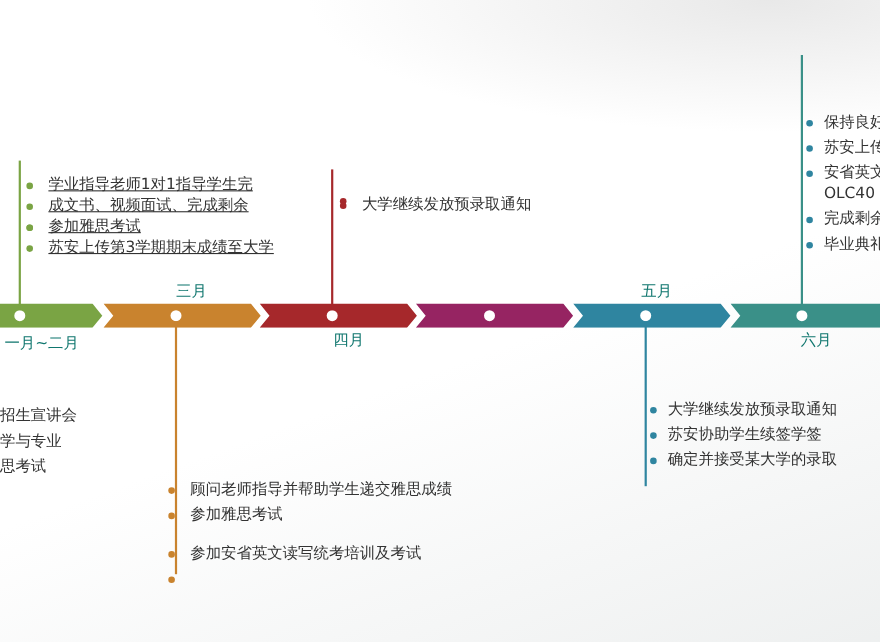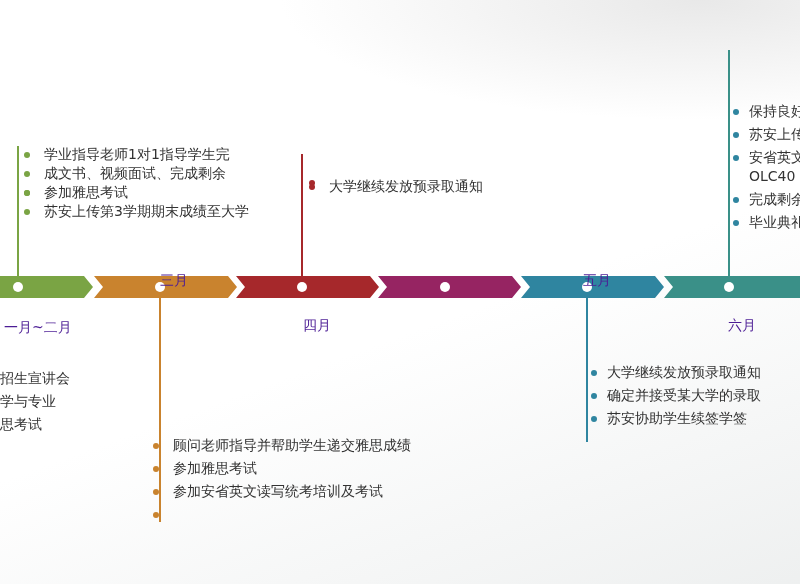--- a/index.html
+++ b/index.html
@@ -19,21 +19,21 @@
   .seg {
     position: absolute; top: 276px; height: 22px;
   }
   .seg svg { display: block; }
   .dot {
     position: absolute; width: 10px; height: 10px; border-radius: 50%;
     background: #fff; top: 282px;
   }
   .vline { position: absolute; width: 2px; }
   .month {
-    position: absolute; font-size: 14px; color: #4c1d95; white-space: nowrap; margin-top: 16px;
+    position: absolute; font-size: 14px; color: #0f766e; white-space: nowrap;
   }
   .bullets {
     position: absolute; margin: 0; padding: 0; list-style: none;
     font-size: 14px; line-height: 19px; color: #333;
   }
   .bullets li { position: relative; padding-left: 24px; white-space: nowrap; }
   .bullets li .b {
     position: absolute; left: 4px; top: 7px; width: 6px; height: 6px; border-radius: 50%;
   }
   .bullets.tight li { padding-left: 18px; }
@@ -92,50 +92,50 @@
 <div class="vline" style="left:301px; top:154px; height:128px; background:#a6282b;"></div>
 <div class="vline" style="left:586px; top:292px; height:150px; background:#2f85a0;"></div>
 <div class="vline" style="left:728px; top:50px; height:232px; background:#3a9088;"></div>
 
 <div class="month" style="left:4px; top:303px;">一月~二月</div>
 <div class="month" style="left:160px; top:256px;">三月</div>
 <div class="month" style="left:303px; top:301px;">四月</div>
 <div class="month" style="left:583px; top:256px;">五月</div>
 <div class="month" style="left:728px; top:301px;">六月</div>
 
-<ul class="bullets" style="left:20px; top:145px;">
+<ul class="bullets" style="left:20px; top:159px;text-decoration:underline;">
   <li><span class="b" style="background:#7aa444"></span><span>学业指导老师1对1指导学生完</span></li>
   <li><span class="b" style="background:#7aa444"></span><span>成文书、视频面试、完成剩余</span></li>
   <li><span class="b" style="background:#7aa444"></span></li>
   <li><span class="b" style="background:#7aa444"></span><span>参加雅思考试</span></li>
   <li><span class="b" style="background:#7aa444"></span><span>苏安上传第3学期期末成绩至大学</span></li>
 </ul>
 
 <ul class="plain" style="left:-14px; top:367px;">
   <li>协招生宣讲会</li>
   <li>大学与专业</li>
   <li>雅思考试</li>
 </ul>
 
 <ul class="bullets" style="left:149px; top:436px;">
   <li><span class="b" style="background:#c9832e"></span><span>顾问老师指导并帮助学生递交雅思成绩</span></li>
   <li style="margin-top:4px"><span class="b" style="background:#c9832e"></span><span>参加雅思考试</span></li>
-  <li style="margin-top:4px"><span class="b" style="background:#c9832e"></span><span>参加安省英文读写统考培训及考试</span></li>
+  <li style="margin-top:16px"><span class="b" style="background:#c9832e"></span><span>参加安省英文读写统考培训及考试</span></li>
   <li style="margin-top:4px"><span class="b" style="background:#c9832e"></span></li>
 </ul>
 
 <ul class="bullets" style="left:305px; top:173px;">
   <li><span class="b" style="background:#a6282b"></span></li>
   <li style="margin-top:4px"><span class="b" style="background:#a6282b"></span><span>大学继续发放预录取通知</span></li>
 </ul>
 
 <ul class="bullets tight" style="left:589px; top:363px;">
   <li><span class="b" style="background:#2f85a0"></span><span>大学继续发放预录取通知</span></li>
+  <li style="margin-top:4px"><span class="b" style="background:#2f85a0"></span><span>苏安协助学生续签学签</span></li>
   <li style="margin-top:4px"><span class="b" style="background:#2f85a0"></span><span>确定并接受某大学的录取</span></li>
-  <li style="margin-top:4px"><span class="b" style="background:#2f85a0"></span><span>苏安协助学生续签学签</span></li>
 </ul>
 
 <ul class="bullets tight" style="left:731px; top:102px;">
   <li><span class="b" style="background:#2f85a0"></span><span>保持良好</span></li>
   <li style="margin-top:4px"><span class="b" style="background:#2f85a0"></span><span>苏安上传</span></li>
   <li style="margin-top:4px"><span class="b" style="background:#2f85a0"></span><span>安省英文</span></li>
   <li><span>OLC40</span></li>
   <li style="margin-top:4px"><span class="b" style="background:#2f85a0"></span><span>完成剩余</span></li>
   <li style="margin-top:4px"><span class="b" style="background:#2f85a0"></span><span>毕业典礼</span></li>
 </ul>

